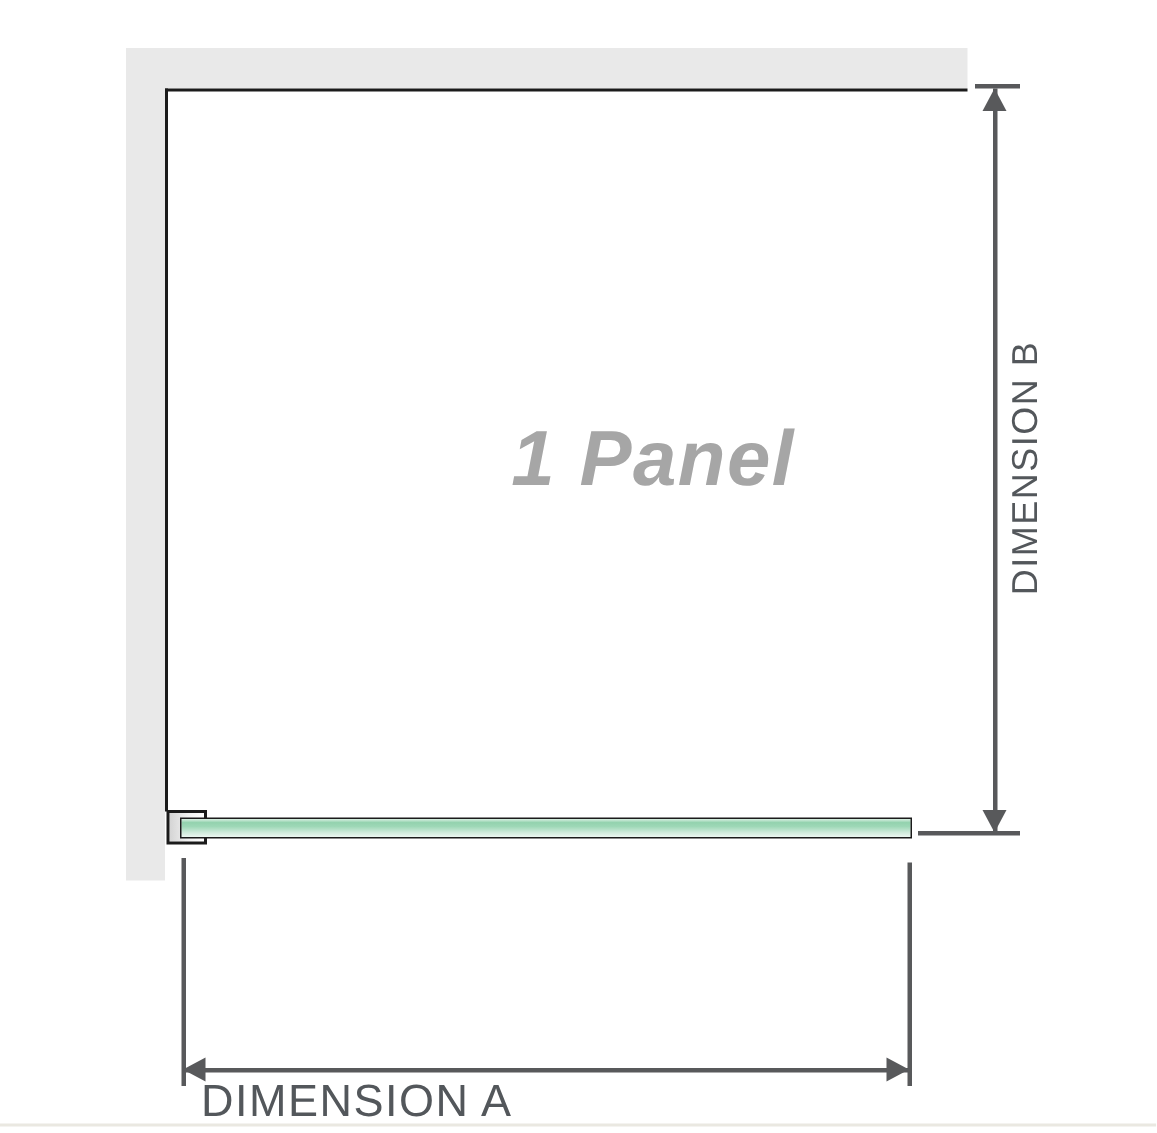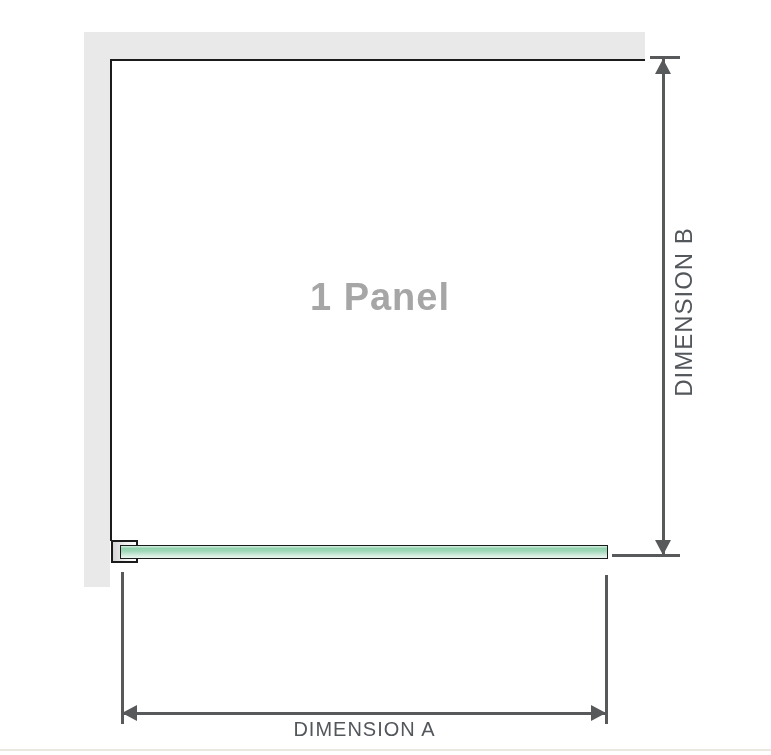--- a/index.html
+++ b/index.html
@@ -44,22 +44,22 @@
       #d9efe2 0%,
       var(--glass-top,#93d2ae) 20%,
       #9ed8b7 42%,
       #cfeadb 75%,
       var(--glass-bottom,#ecf7f1) 100%);
     z-index:2;
   }
   
   .panel-label{
     position:absolute;left:230px;top:276px;width:300px;
-    text-align:center;
-    font-size:38px;font-weight:600;letter-spacing:1px;
+    text-align:right;
+    font-size:52px;font-style:italic;font-weight:600;letter-spacing:1px;
     color:var(--panel-label-text,#a6a6a6);
   }
   
   .dim{background:var(--dimension,#58595b);position:absolute;}
   .dim-b-line{left:662px;top:59px;width:3px;height:496px;}
   .dim-b-tick-top{left:650px;top:56px;width:30px;height:3px;}
   .dim-b-tick-bottom{left:612px;top:554px;width:68px;height:3px;}
   .dim-a-line{left:123px;top:712px;width:483px;height:3px;}
   .ext-a-left{left:121px;top:572px;width:3px;height:152px;}
   .ext-a-right{left:605px;top:575px;width:3px;height:149px;}
@@ -80,23 +80,23 @@
     border-top:8px solid transparent;border-bottom:8px solid transparent;
     border-right:15px solid var(--dimension,#58595b);
   }
   .arr-right{
     left:591px;top:705px;
     border-top:8px solid transparent;border-bottom:8px solid transparent;
     border-left:15px solid var(--dimension,#58595b);
   }
   
   .dim-a-label{
-    position:absolute;left:123px;top:718px;width:483px;
-    text-align:center;
-    font-size:20px;letter-spacing:1px;
+    position:absolute;left:134px;top:718px;width:483px;
+    text-align:left;
+    font-size:30px;letter-spacing:1px;
     color:var(--label-text,#53575b);
   }
   .dim-b-label{
     position:absolute;left:684px;top:312px;
     transform:translate(-50%,-50%) rotate(-90deg);
     white-space:nowrap;
     font-size:24px;letter-spacing:1px;
     color:var(--label-text,#53575b);
   }
   

